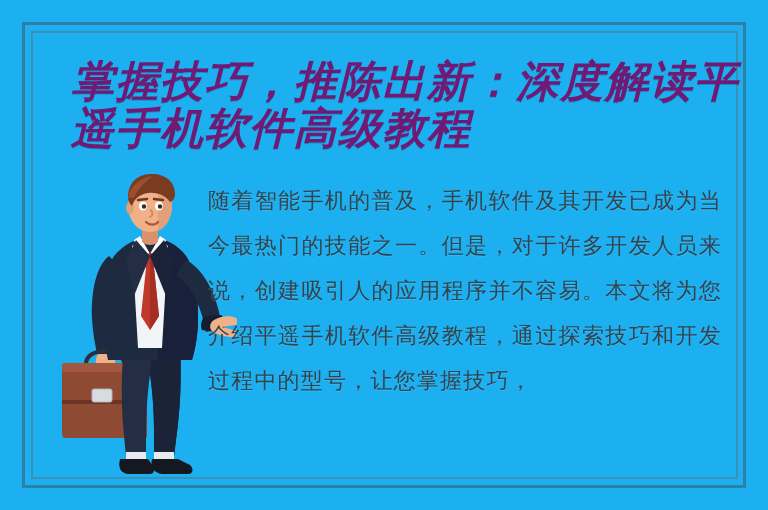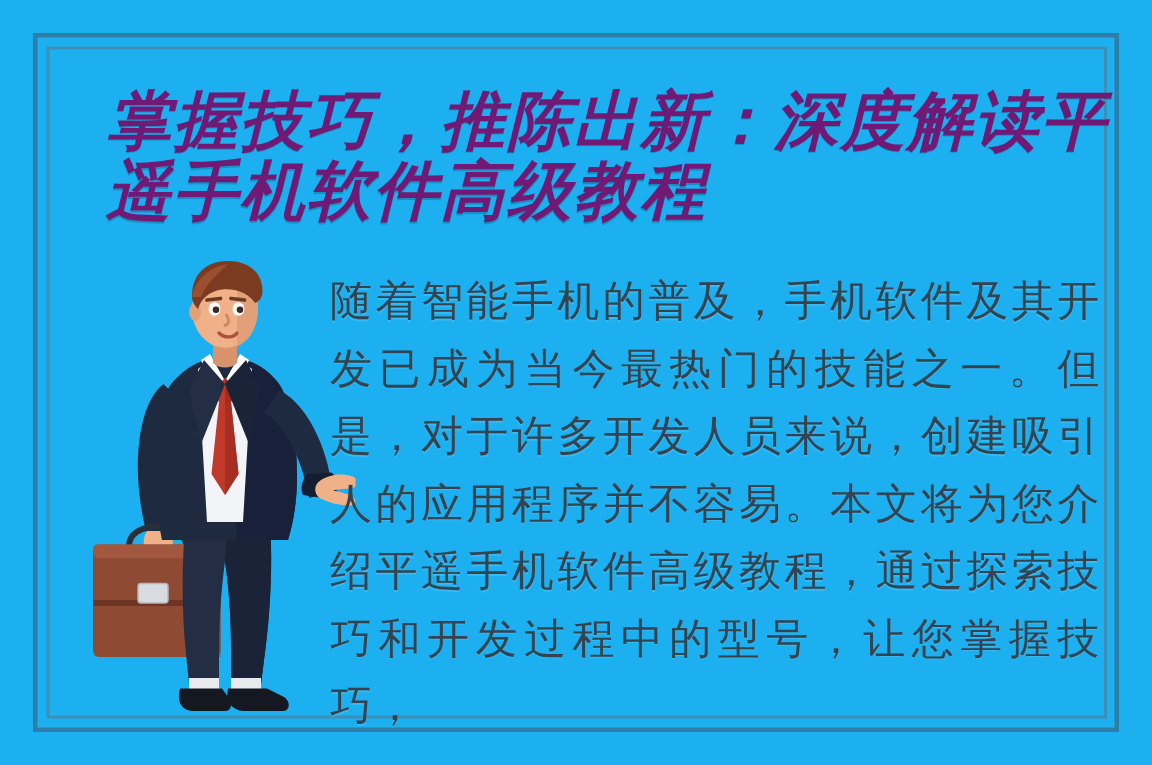--- a/index.html
+++ b/index.html
@@ -58,26 +58,26 @@
     line-height: 47px;
     letter-spacing: 1.5px;
     text-shadow: 0 1px 0 rgba(0,0,0,0.18);
     white-space: pre-wrap;
     margin-left: 27px;
   }
 
   
   .body-text {
     position: absolute;
-    left: 220px;
+    left: 208px;
     top: 178px;
     width: 514px;
     color: #33434F;
     font-family: "DejaVu Sans", sans-serif;
-    font-size: 28px;
+    font-size: 22px;
     line-height: 45px;
     letter-spacing: 1.2px;
     text-align: justify;
     text-justify: inter-character;
     text-shadow: 0 1px 0 rgba(255,255,255,0.12);
   }
 
   
   .illustration {
     position: absolute;

